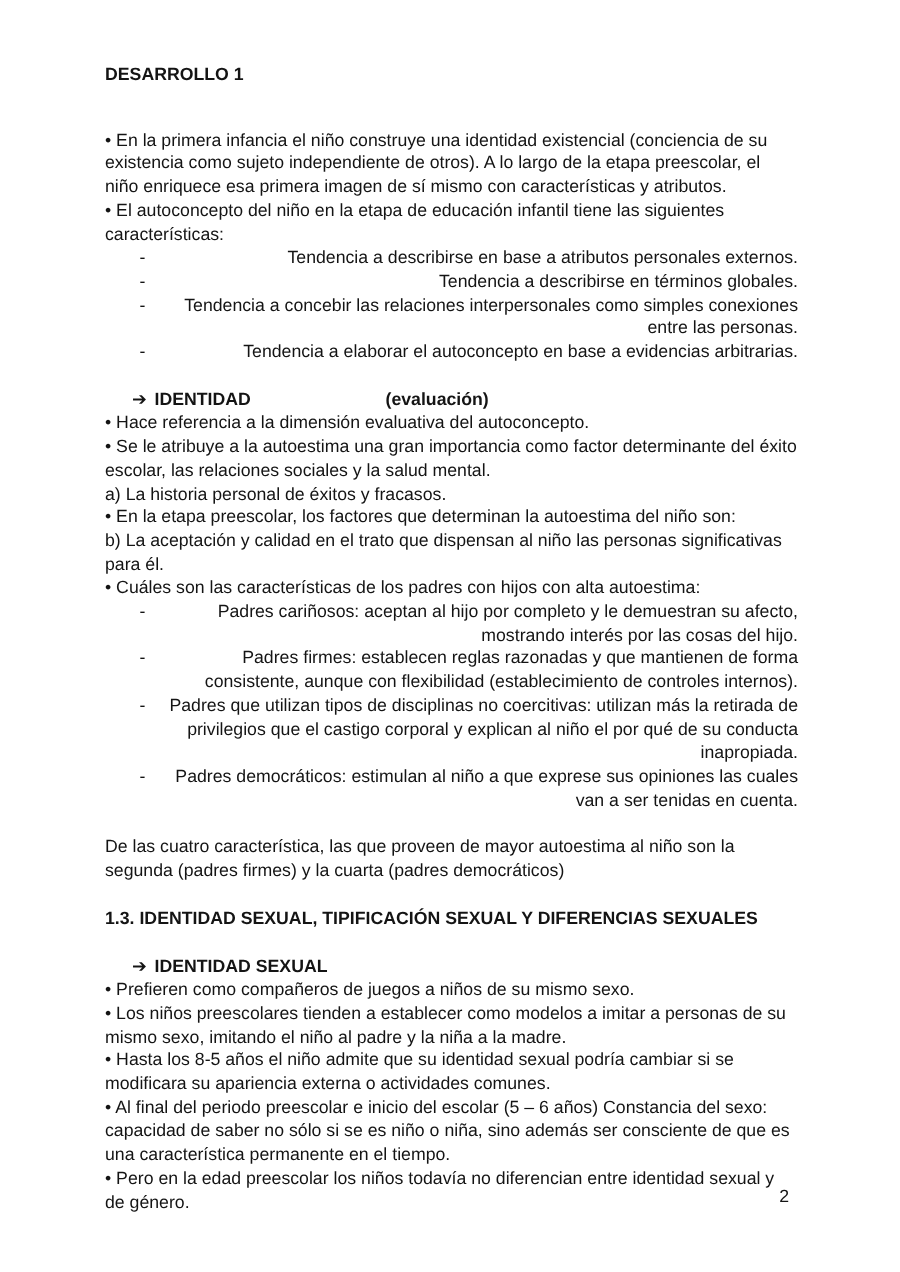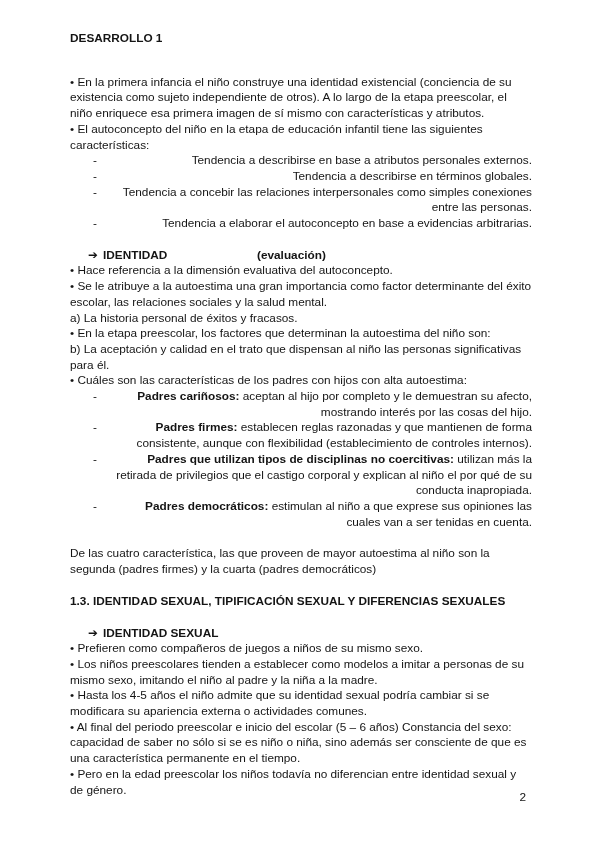--- a/index.html
+++ b/index.html
@@ -13,23 +13,23 @@
     height: 848px;
     background: #ffffff;
     font-family: "Liberation Sans", "DejaVu Sans", sans-serif;
     font-size: 11.8px;
     line-height: 15.7px;
     color: #141414;
     overflow: hidden;
   }
   .content {
     box-sizing: border-box;
-    padding: 31px 68px 0 70px;
+    padding: 42px 68px 0 70px;
   }
-  .b { font-weight: bold; }
+  .b { font-weight: normal; }
   p { margin: 0; }
   .sp  { height: 16px; }
   .sp-sm { height: 12px; }
 
   .doc-title {
     font-weight: bold;
   }
 
   
   .dash-item {
@@ -139,20 +139,20 @@
 
     <div class="sp"></div>
 
     <div class="arrow-row">
       <span class="arrow-glyph">➔</span>
       <span>IDENTIDAD SEXUAL</span>
     </div>
 
     <p>• Prefieren como compañeros de juegos a niños de su mismo sexo.</p>
     <p>• Los niños preescolares tienden a establecer como modelos a imitar a personas de su mismo sexo, imitando el niño al padre y la niña a la madre.</p>
-    <p>• Hasta los 4-5 años el niño admite que su identidad sexual podría cambiar si se modificara su apariencia externa o actividades comunes.</p>
+    <p>• Hasta los 8-5 años el niño admite que su identidad sexual podría cambiar si se modificara su apariencia externa o actividades comunes.</p>
     <p>• Al final del periodo preescolar e inicio del escolar (5 – 6 años) Constancia del sexo: capacidad de saber no sólo si se es niño o niña, sino además ser consciente de que es una característica permanente en el tiempo.</p>
     <p>• Pero en la edad preescolar los niños todavía no diferencian entre identidad sexual y de género.</p>
 
   </div>
 
   <div class="page-number">2</div>
 </div>
 
 </body></html>

